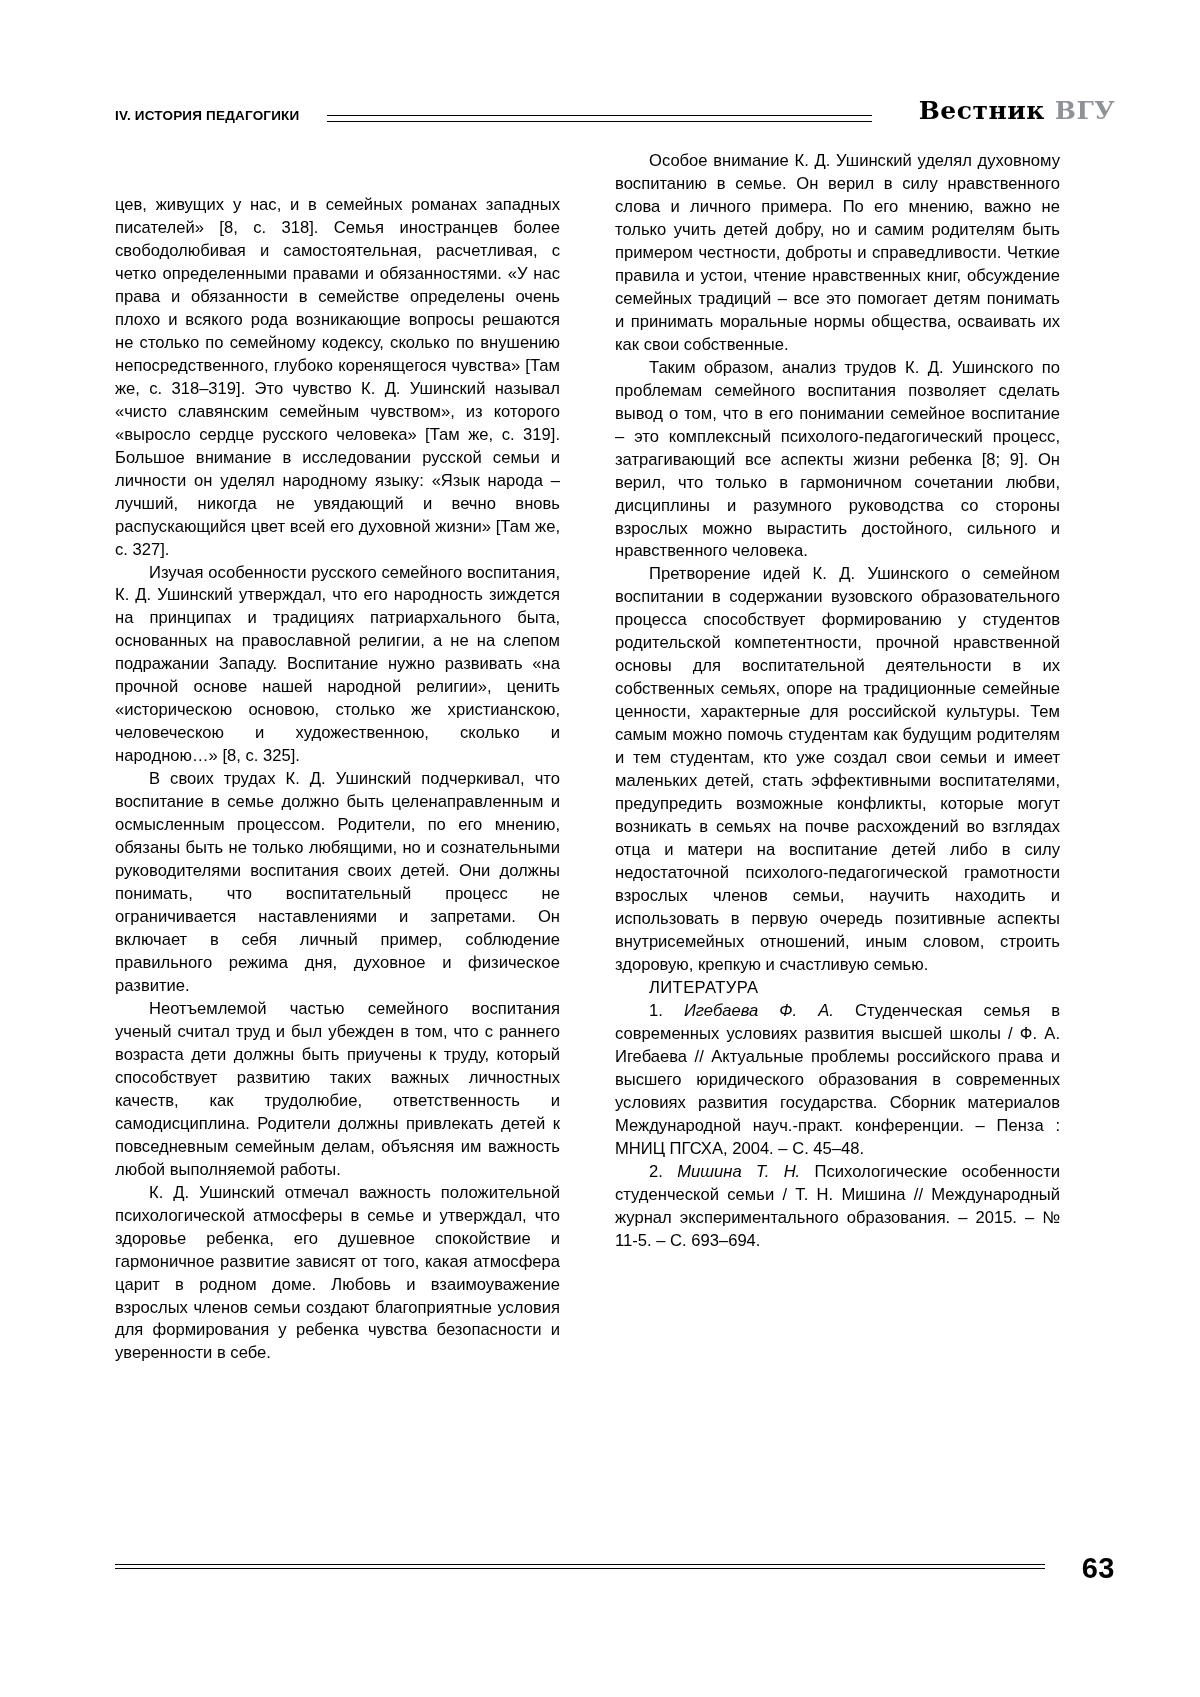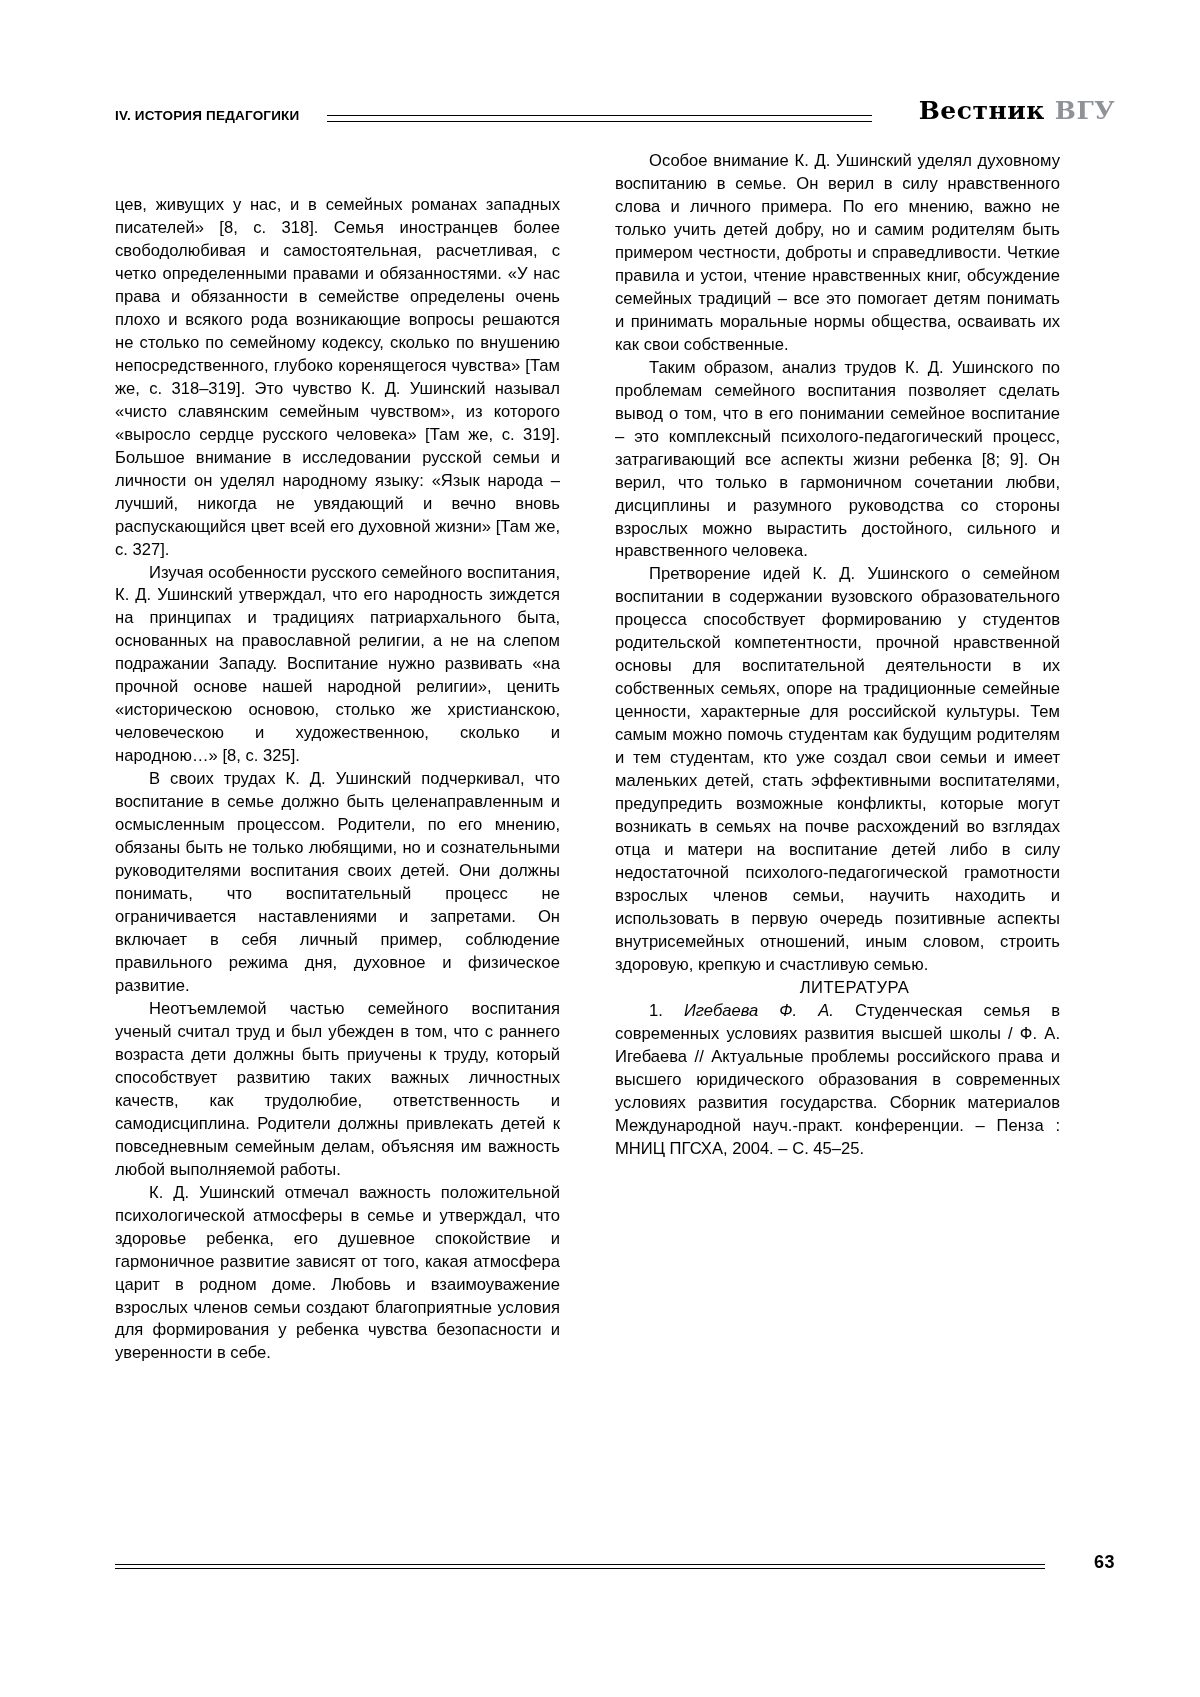--- a/index.html
+++ b/index.html
@@ -81,21 +81,20 @@
   .col-left  { left: 100px; margin-top: 44px; }
   .col-right { left: 600px; }
 
   .col p {
     margin: 0;
     text-indent: 34px;
   }
   .col p.noindent { text-indent: 0; }
 
   .refs-title {
-    text-align: center;
     font-size: 16.6px;
     margin: 26px 0 8px 0;
     text-indent: 0;
     letter-spacing: 0.4px;
   }
   .ref-item { text-indent: 34px; }
   .ital { font-style: italic; }
 
   
   .footer {
@@ -111,21 +110,21 @@
     top: 12px;
     width: 930px;
     height: 3px;
     border-top: 1.5px solid #000;
     border-bottom: 1.5px solid #000;
   }
   .page-number {
     position: absolute;
     right: 0;
     top: 0;
-    font-size: 18px;
+    font-size: 29px;
     font-weight: bold;
     letter-spacing: 0.5px;
   }
 </style>
 </head>
 <body>
 
 <div class="page">
 
   <div class="header">
@@ -144,22 +143,23 @@
     <p>К. Д. Ушинский отмечал важность положительной психологической атмосферы в семье и утверждал, что здоровье ребенка, его душевное спокойствие и гармоничное развитие зависят от того, какая атмосфера царит в родном доме. Любовь и взаимоуважение взрослых членов семьи создают благоприятные условия для формирования у ребенка чувства безопасности и уверенности в себе.</p>
   </div>
 
   <div class="col col-right">
     <p>Особое внимание К. Д. Ушинский уделял духовному воспитанию в семье. Он верил в силу нравственного слова и личного примера. По его мнению, важно не только учить детей добру, но и самим родителям быть примером честности, доброты и справедливости. Четкие правила и устои, чтение нравственных книг, обсуждение семейных традиций – все это помогает детям понимать и принимать моральные нормы общества, осваивать их как свои собственные.</p>
     <p>Таким образом, анализ трудов К. Д. Ушинского по проблемам семейного воспитания позволяет сделать вывод о том, что в его понимании семейное воспитание – это комплексный психолого-педагогический процесс, затрагивающий все аспекты жизни ребенка [8; 9]. Он верил, что только в гармоничном сочетании любви, дисциплины и разумного руководства со стороны взрослых можно вырастить достойного, сильного и нравственного человека.</p>
     <p>Претворение идей К. Д. Ушинского о семейном воспитании в содержании вузовского образовательного процесса способствует формированию у студентов родительской компетентности, прочной нравственной основы для воспитательной деятельности в их собственных семьях, опоре на традиционные семейные ценности, характерные для российской культуры. Тем самым можно помочь студентам как будущим родителям и тем студентам, кто уже создал свои семьи и имеет маленьких детей, стать эффективными воспитателями, предупредить возможные конфликты, которые могут возникать в семьях на почве расхождений во взглядах отца и матери на воспитание детей либо в силу недостаточной психолого-педагогической грамотности взрослых членов семьи, научить находить и использовать в первую очередь позитивные аспекты внутрисемейных отношений, иным словом, строить здоровую, крепкую и счастливую семью.</p>
 
     <p class="refs-title">ЛИТЕРАТУРА</p>
 
-    <p class="ref-item"><span>1.</span> <span class="ital">Игебаева Ф. А.</span> <span>Студенческая семья в современных условиях развития высшей школы / Ф. А. Игебаева // Актуальные проблемы российского права и высшего юридического образования в современных условиях развития государства. Сборник материалов Международной науч.-практ. конференции. – Пенза : МНИЦ ПГСХА, 2004. – С. 45–25.</span></p>
+    <p class="ref-item"><span>1.</span> <span class="ital">Игебаева Ф. А.</span> <span>Студенческая семья в современных условиях развития высшей школы / Ф. А. Игебаева // Актуальные проблемы российского права и высшего юридического образования в современных условиях развития государства. Сборник материалов Международной науч.-практ. конференции. – Пенза : МНИЦ ПГСХА, 2004. – С. 45–48.</span></p>
 
+    <p class="ref-item"><span>2.</span> <span class="ital">Мишина Т. Н.</span> <span>Психологические особенности студенческой семьи / Т. Н. Мишина // Международный журнал экспериментального образования. – 2015. – № 11-5. – С. 693–694.</span></p>
   </div>
 
   <div class="footer">
     <div class="footer-rule"></div>
     <div class="page-number">63</div>
   </div>
 
 </div>
 
 </body></html>

